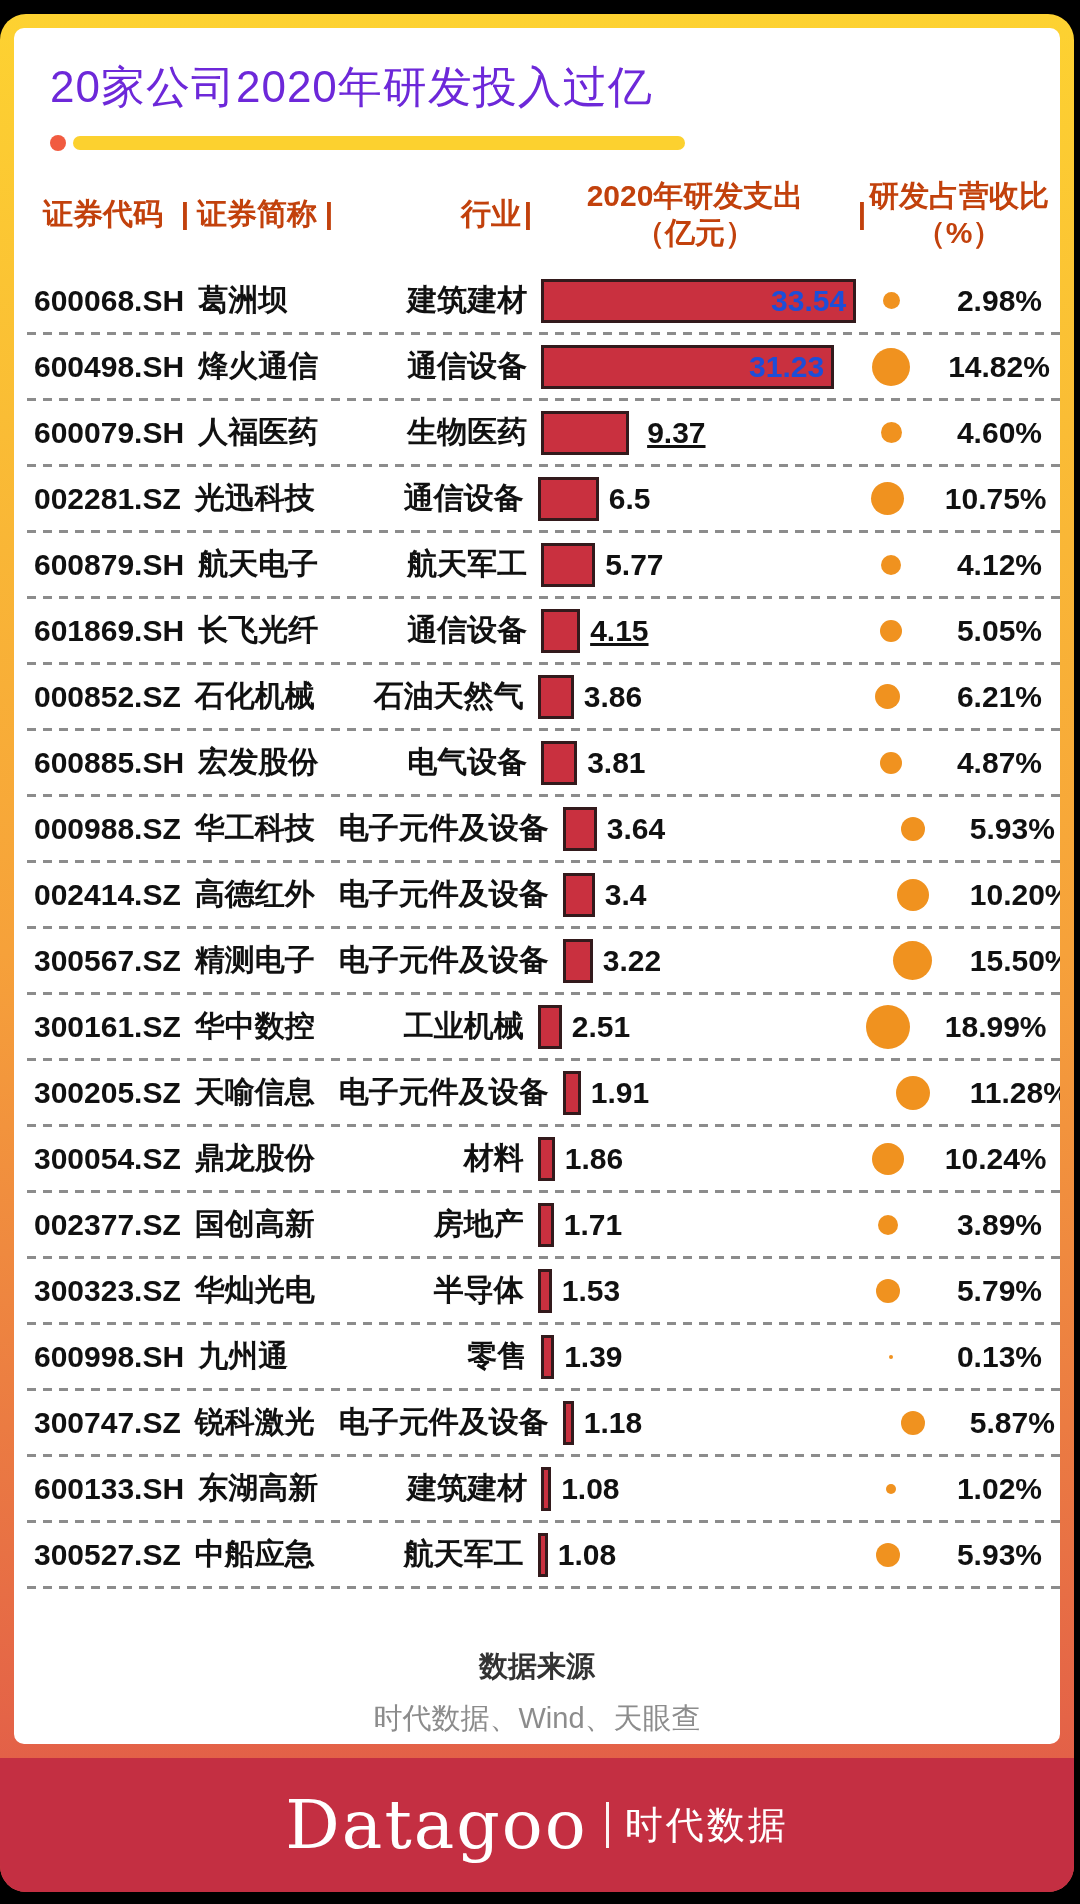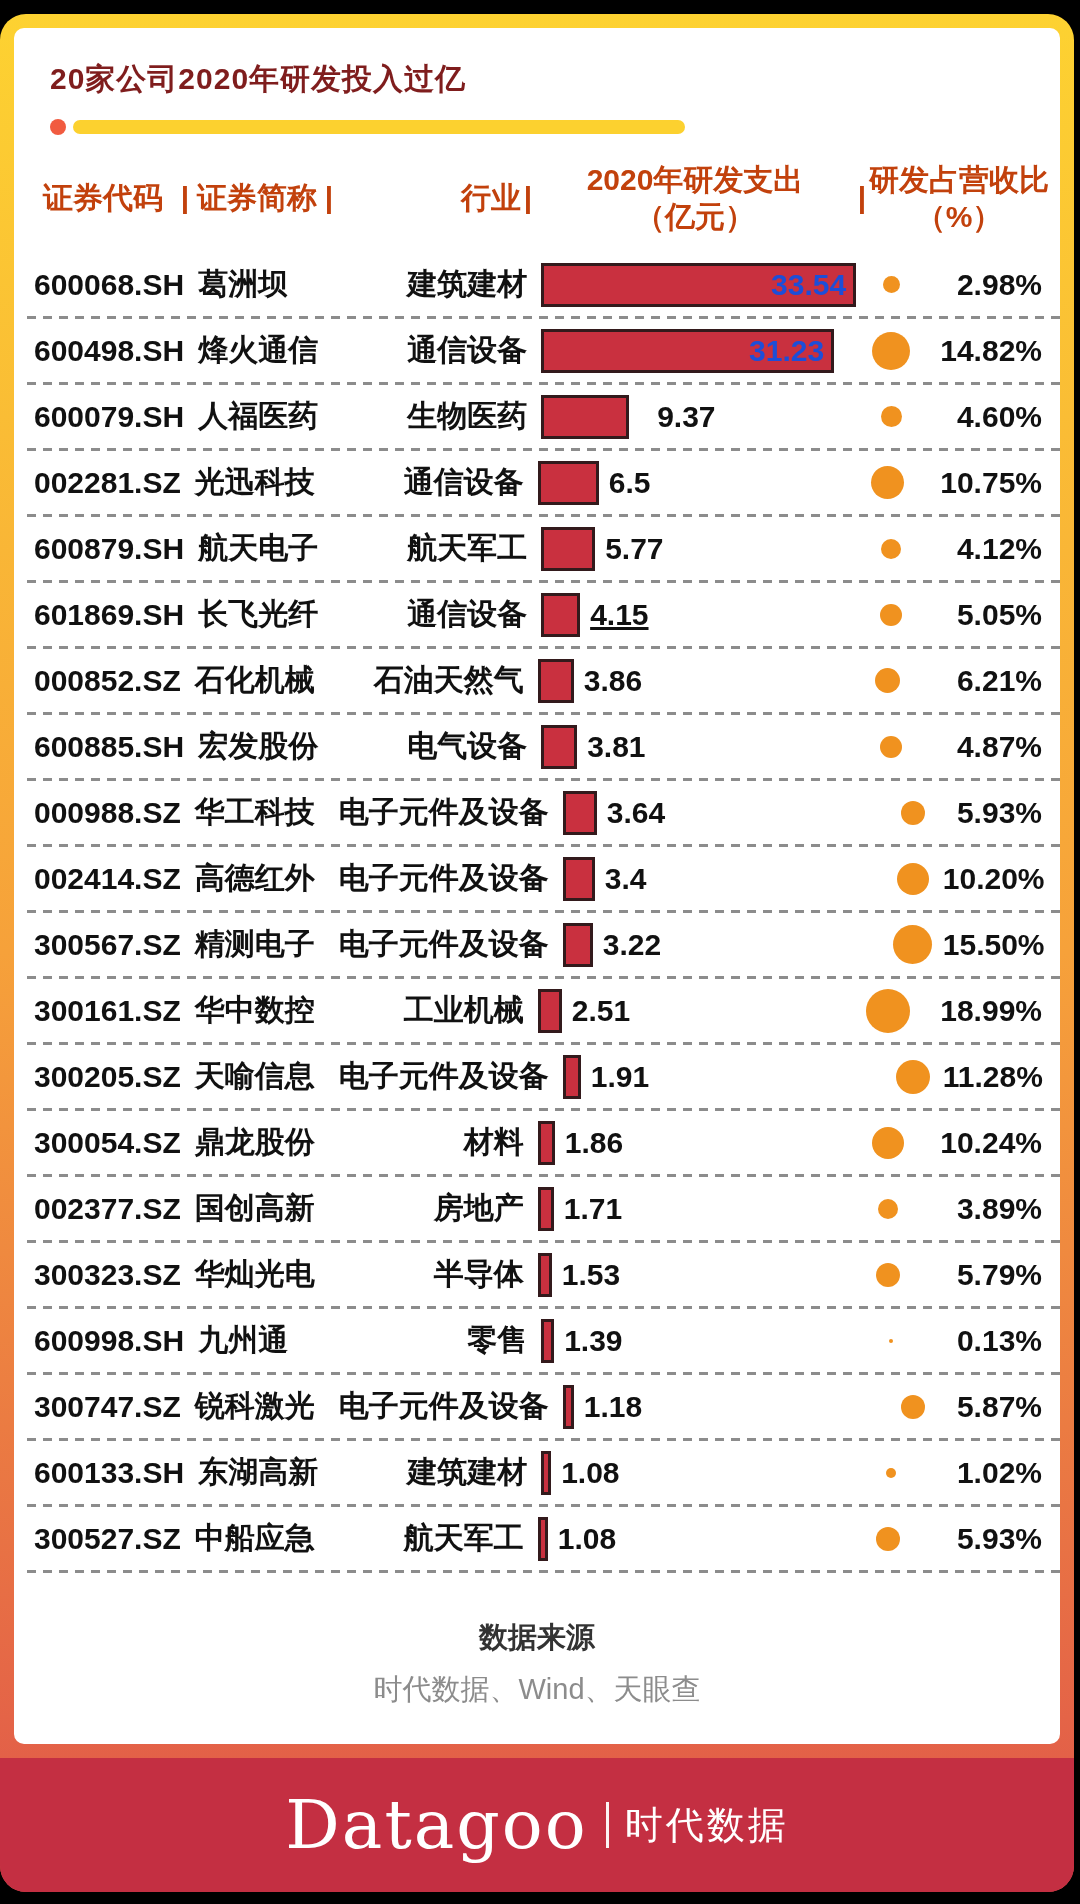--- a/index.html
+++ b/index.html
@@ -13,21 +13,21 @@
     border-radius:26px;overflow:hidden;
     background:linear-gradient(180deg,#fdd231 0%,#f6a13a 50%,#e0564a 100%);
     display:flex;flex-direction:column;
   }
   .frame{height:1744px;box-sizing:border-box;padding:14px;}
   .inner{
     width:1046px;height:1716px;background:#ffffff;border-radius:10px;
     box-sizing:border-box;position:relative;overflow:hidden;
   }
   .title{
-    margin:34px 0 0 36px;font-size:30px;font-weight:bold;color:#7f1d1d;
+    margin:34px 0 0 36px;font-size:44px;font-weight:normal;color:#6d28d9;
     line-height:1.15;letter-spacing:1px;
   }
   .underline-row{margin:22px 0 0 36px;display:flex;align-items:center;gap:7px;}
   .underline-dot{width:16px;height:16px;border-radius:50%;background:#f15b40;}
   .underline-bar{width:612px;height:14px;border-radius:7px;background:#fcd12f;}
 
   .table{margin:26px 18px 0 14px;width:1014px;}
   .thead{
     display:flex;align-items:center;font-weight:bold;font-size:30px;color:#c2410c;
     padding-bottom:16px;line-height:1.25;text-align:center;
@@ -57,26 +57,26 @@
   .bar{
     position:absolute;left:0;top:50%;transform:translateY(-50%);
     height:44px;box-sizing:border-box;background:#c9303f;border:3px solid #331a1c;
   }
   .bar-label{
     position:absolute;top:50%;transform:translateY(-50%);line-height:1;
     font-weight:bold;font-size:30px;
   }
   .bar-label.inside{color:#1d4ed8;text-align:right;box-sizing:border-box;padding-right:10px;left:0;}
   .bar-label.outside{color:#111;}
-  .cell.ratiocell{flex:1 1 auto;display:flex;align-items:center;height:100%;}
+  .cell.ratiocell{flex:1 1 auto;display:flex;align-items:center;height:100%;gap:27px;}
   .dot-box{flex:0 0 60px;display:flex;align-items:center;justify-content:center;}
   .dot{border-radius:50%;background:#f0921f;}
   .pct{flex:1 1 auto;text-align:right;}
 
-  .footer{ text-align:center;margin-top:46px; }
+  .footer{ text-align:center;margin-top:59px; }
   .source-title{font-size:29px;font-weight:bold;color:#333;}
   .source-line{font-size:29px;color:#8c8c8c;margin-top:12px;}
 
   .banner{
     height:172px;background:#c42f42;display:flex;align-items:center;justify-content:center;
   }
   .logo{
     font-family:"DejaVu Serif","Liberation Serif",serif;
     font-size:68px;color:#ffffff;letter-spacing:2px;line-height:1;
   }
@@ -156,21 +156,21 @@
 
   <div class="row">
     <div class="cell code">600079.SH</div>
     <div class="cell sep"></div>
     <div class="cell name">人福医药</div>
     <div class="cell sep"></div>
     <div class="cell industry">生物医药</div>
     <div class="cell sep"></div>
     <div class="cell barcell">
       <div class="bar" style="width: 88px;"></div>
-      <span class="bar-label outside" style="left: 116px;">9.37</span>
+      <span class="bar-label outside" style="left: 106px; text-decoration: underline;">9.37</span>
     </div>
     <div class="cell ratiocell">
       <div class="dot-box">
                   <div class="dot" style="width: 21px; height: 21px;"></div>
                 </div>
       <div class="pct">4.60%</div>
     </div>
   </div>
 
   <div class="row">

